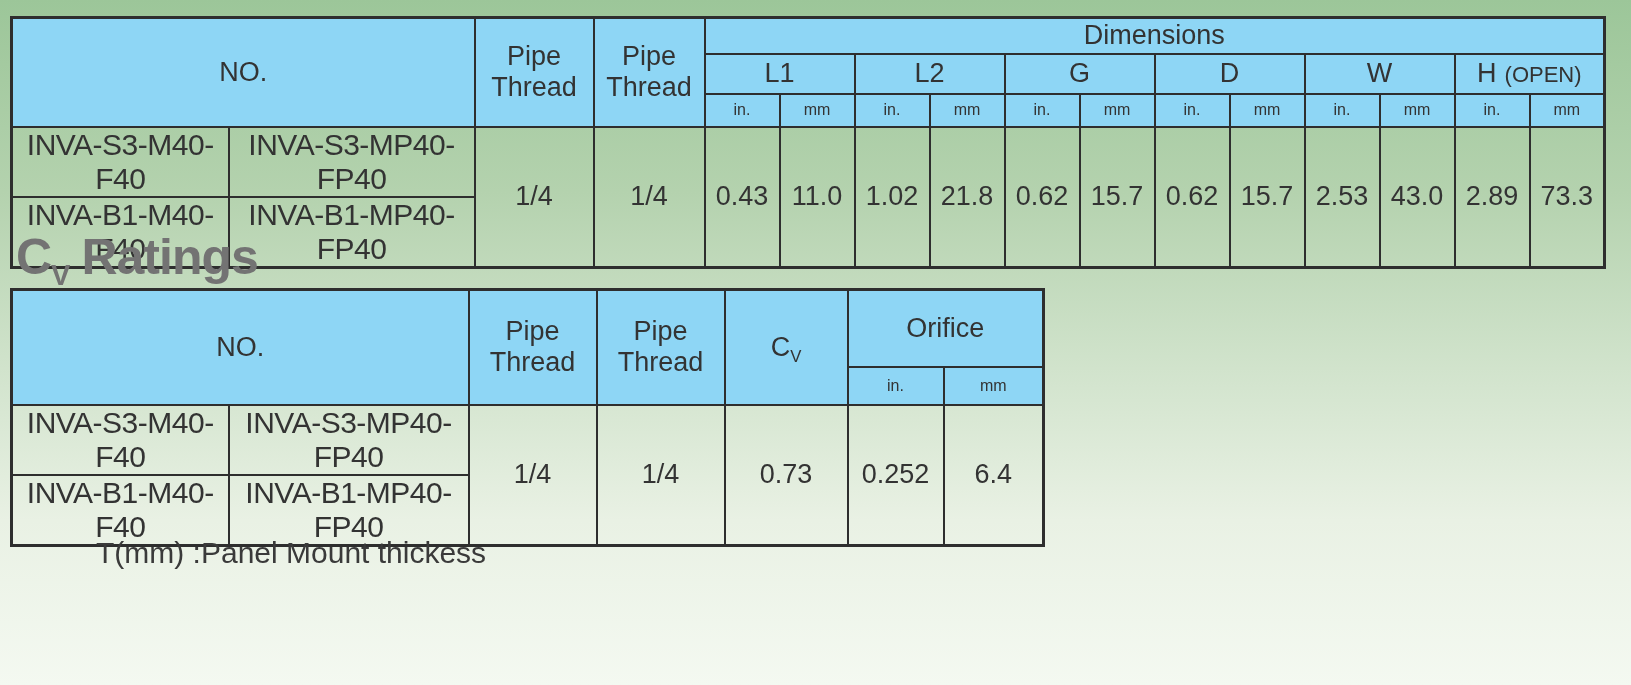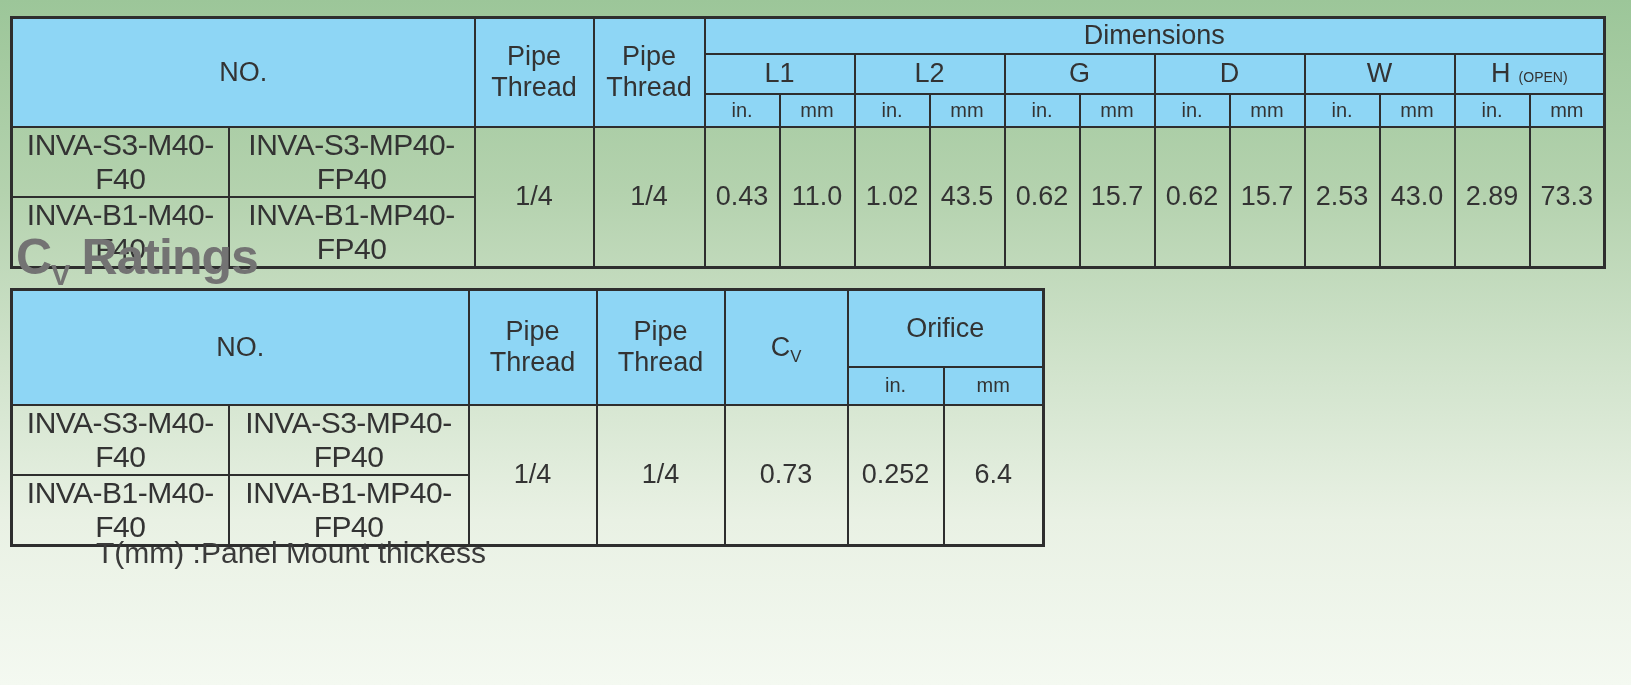--- a/index.html
+++ b/index.html
@@ -16,22 +16,22 @@
     border: 2px solid #2e2e2e;
     padding: 0; margin: 0;
     text-align: center; vertical-align: middle;
     font-weight: normal;
     overflow: hidden;
   }
   .hdr { background: #8ed6f5; }
   .t1 { left: 10px; top: 16px; width: 1595px; font-size: 27px; }
   .t2 { left: 10px; top: 288px; width: 1032px; font-size: 27px; }
   .part { font-size: 30px; letter-spacing: -0.5px; }
-  .unit { font-size: 20px; }
-  .open-suffix { font-size: 14px; margin-left: 8px; }
+  .unit { font-size: 16px; }
+  .open-suffix { font-size: 22px; margin-left: 8px; }
   sub.v-sub { font-size: 0.62em; line-height: 0; }
   .cv-title {
     position: absolute; left: 16px; top: 228px;
     font-size: 50px; font-weight: bold; color: #737373;
     letter-spacing: -1px;
   }
   .cv-title sub.v-sub { font-size: 0.58em; }
   .cv-title .rest { margin-left: 12px; }
   .notes {
     position: absolute; left: 8px; top: 470px;
@@ -112,21 +112,21 @@
     <th class="hdr unit">mm</th>
   </tr>
   <tr style="height:36px">
     <td class="part">INVA-S3-M40-F40</td>
     <td class="part">INVA-S3-MP40-FP40</td>
     <td rowspan="2">1/4</td>
     <td rowspan="2">1/4</td>
     <td rowspan="2">0.43</td>
     <td rowspan="2">11.0</td>
     <td rowspan="2">1.02</td>
-    <td rowspan="2">43.5</td>
+    <td rowspan="2">21.8</td>
     <td rowspan="2">0.62</td>
     <td rowspan="2">15.7</td>
     <td rowspan="2">0.62</td>
     <td rowspan="2">15.7</td>
     <td rowspan="2">2.53</td>
     <td rowspan="2">43.0</td>
     <td rowspan="2">2.89</td>
     <td rowspan="2">73.3</td>
   </tr>
   <tr style="height:36px">

